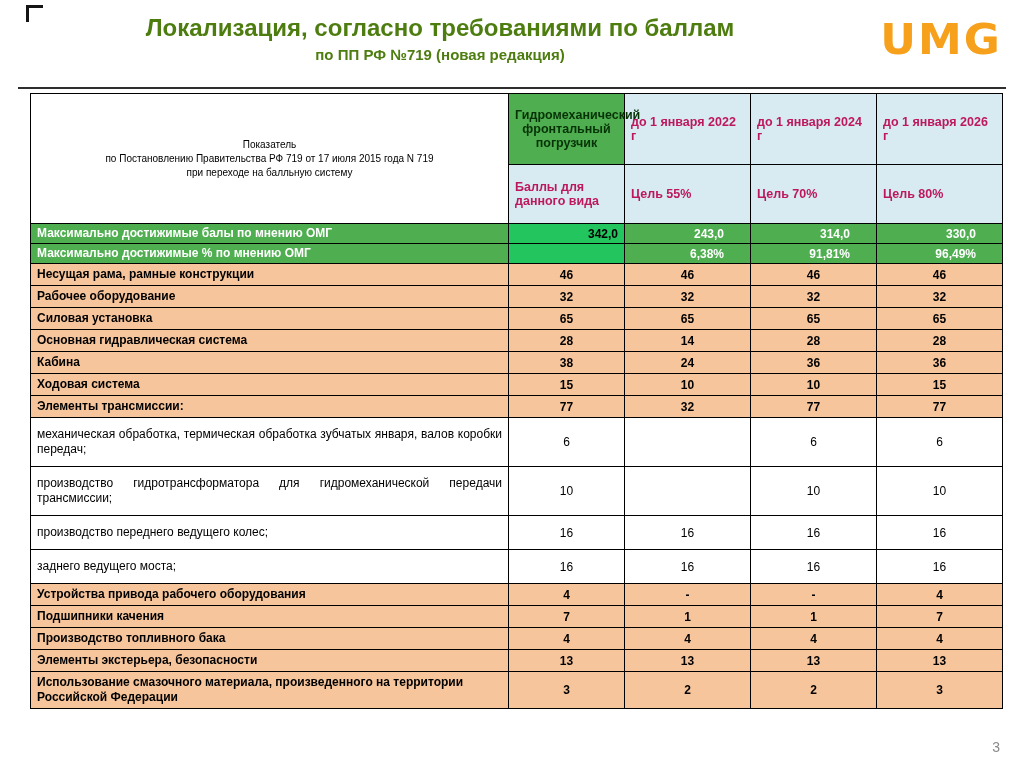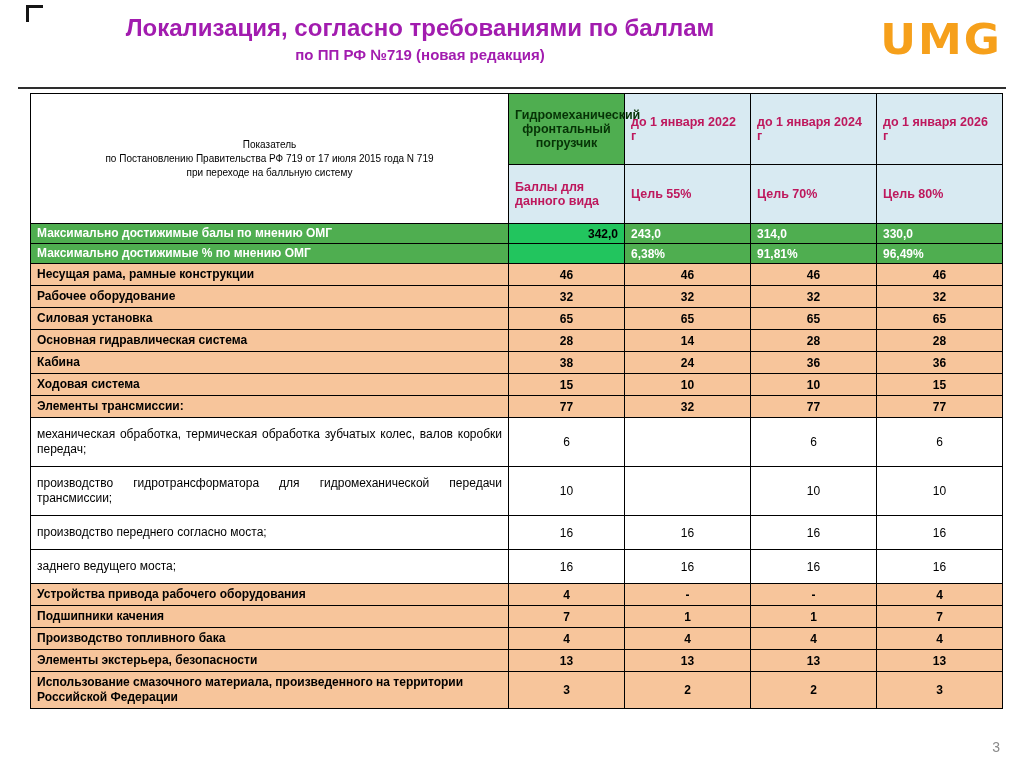--- a/index.html
+++ b/index.html
@@ -16,22 +16,22 @@
     position: absolute; left: 26px; top: 5px;
     width: 14px; height: 14px;
     border-left: 3px solid #151515;
     border-top: 3px solid #151515;
   }
   .title-rule {
     position: absolute; left: 18px; top: 87px;
     width: 988px; height: 2px; background: #2e2e2e;
   }
   .title {
-    position: absolute; left: 60px; top: 13px; width: 720px;
-    text-align: center; color: #a21caf; font-weight: bold;
+    position: absolute; left: 80px; top: 13px; width: 720px;
+    text-align: center; color: #4d7c0f; font-weight: bold;
     line-height: 1.25;
   }
   .title .l1 { font-size: 24px; }
   .title .l2 { font-size: 15px; margin-top: 3px; }
   .logo {
     position: absolute; top: 14px; right: 22px;
     font-family: "DejaVu Sans", sans-serif;
     font-size: 44px; font-weight: 900;
     color: #F6A01B; letter-spacing: 2px;
     transform: scaleY(0.95);
@@ -67,21 +67,21 @@
   .h-blue {
     background: #D8EAF2; color: #be185d;
     font-weight: bold; text-align: left; font-size: 12.5px;
   }
 
   .row-label { text-align: left; font-weight: bold; line-height: 1.25; }
   .row-val   { text-align: center; font-weight: bold; }
 
   tr.style-green td { background: #4FAE50; color: #ffffff; }
   tr.style-green td.v0 { background: #22c55e; color: #000; text-align: right; }
-  tr.style-green td.row-val:not(.v0) { text-align: left; padding-right: 26px; }
+  tr.style-green td.row-val:not(.v0) { text-align: right; padding-right: 26px; }
   tr.style-green td { padding-top: 2px; padding-bottom: 2px; }
 
   tr.style-orange td { background: #F7C59B; color: #000; padding-top: 3px; padding-bottom: 3px; }
 
   tr.style-white td { background: #ffffff; color: #000; padding-top: 9px; padding-bottom: 9px; }
   tr.style-white .row-label { font-weight: normal; text-align: justify; }
   tr.style-white .row-val { font-weight: normal; }
 </style>
 </head>
 <body>
@@ -180,35 +180,35 @@
     <td class="row-val">15</td>
   </tr>
       <tr class="style-orange">
     <td class="row-label">Элементы трансмиссии:</td>
     <td class="row-val v0">77</td>
     <td class="row-val">32</td>
     <td class="row-val">77</td>
     <td class="row-val">77</td>
   </tr>
       <tr class="style-white">
-    <td class="row-label">механическая обработка, термическая обработка зубчатых колес, валов коробки передач;</td>
+    <td class="row-label">механическая обработка, термическая обработка зубчатых января, валов коробки передач;</td>
     <td class="row-val v0">6</td>
     <td class="row-val"></td>
     <td class="row-val">6</td>
     <td class="row-val">6</td>
   </tr>
       <tr class="style-white">
     <td class="row-label">производство гидротрансформатора для гидромеханической передачи трансмиссии;</td>
     <td class="row-val v0">10</td>
     <td class="row-val"></td>
     <td class="row-val">10</td>
     <td class="row-val">10</td>
   </tr>
       <tr class="style-white">
-    <td class="row-label">производство переднего согласно моста;</td>
+    <td class="row-label">производство переднего ведущего колес;</td>
     <td class="row-val v0">16</td>
     <td class="row-val">16</td>
     <td class="row-val">16</td>
     <td class="row-val">16</td>
   </tr>
       <tr class="style-white">
     <td class="row-label">заднего ведущего моста;</td>
     <td class="row-val v0">16</td>
     <td class="row-val">16</td>
     <td class="row-val">16</td>

